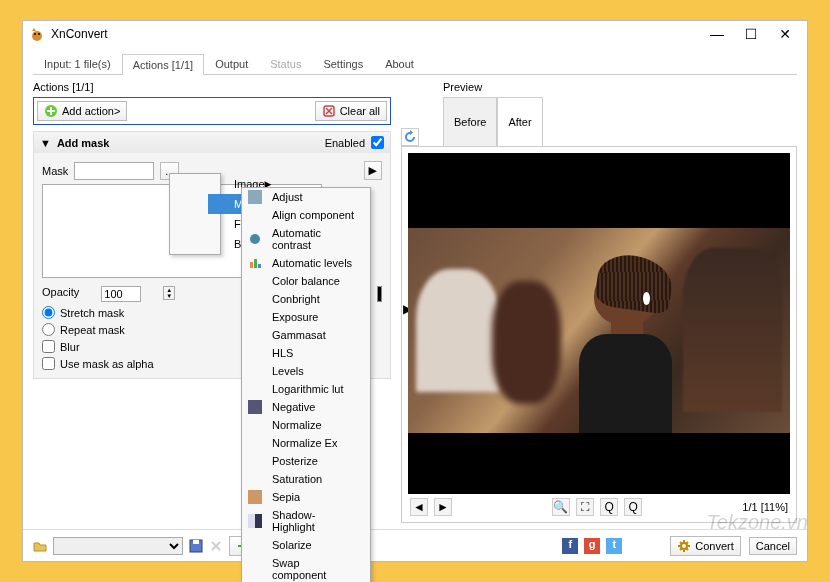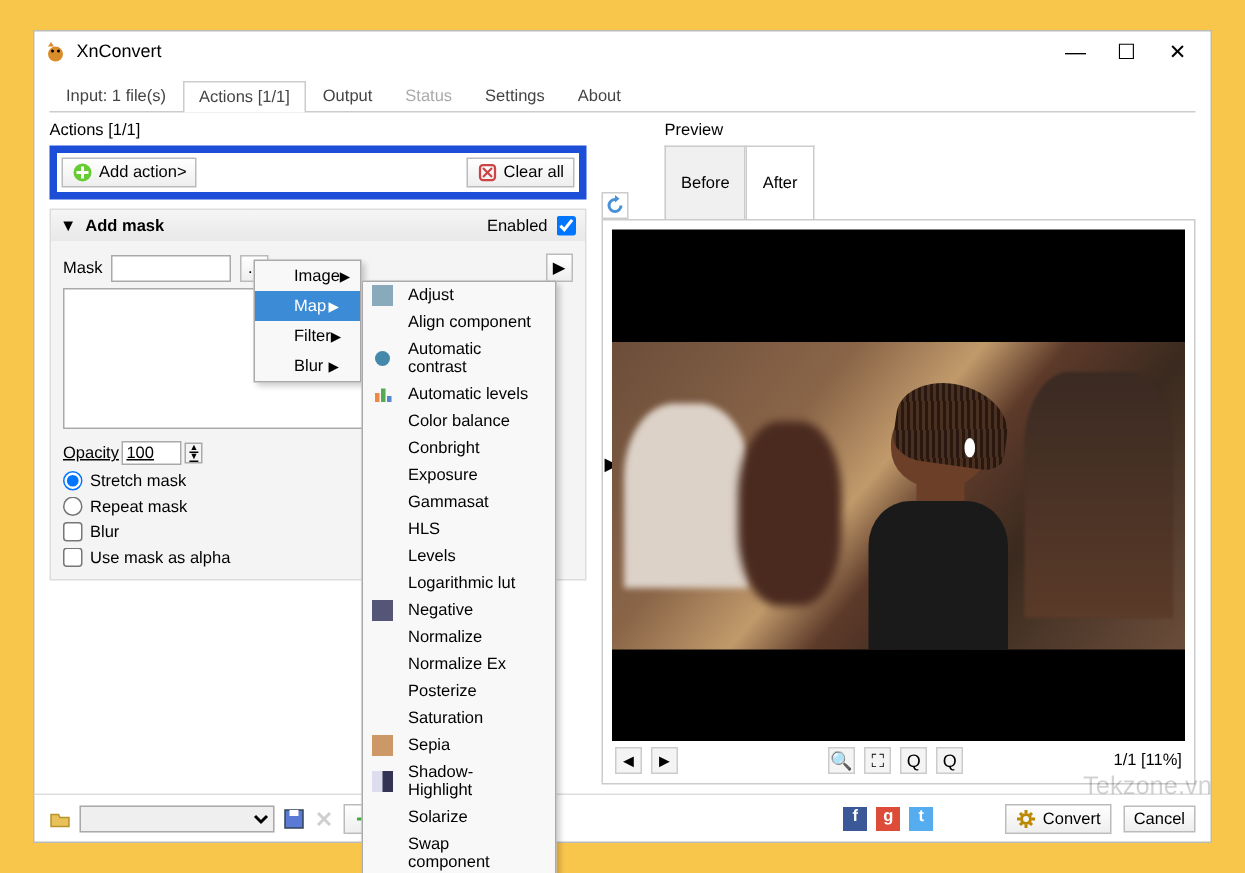--- a/index.html
+++ b/index.html
@@ -10,29 +10,29 @@
 .titlebar .title { flex: 1; font-size: 12px; }
 .win-controls { display: flex; gap: 14px; padding-right: 6px; }
 .win-controls div { width: 20px; height: 20px; display: flex; align-items: center; justify-content: center; font-size: 14px; }
 .main-tabs { display: flex; border-bottom: 1px solid #ccc; margin: 6px 10px 0 10px; }
 .main-tabs .tab { padding: 4px 10px; border: 1px solid transparent; border-bottom: none; color: #444; }
 .main-tabs .tab.active { border-color: #ccc; background: #fff; position: relative; top: 1px; }
 .main-tabs .tab.dis { color: #aaa; text-align: center; }
 .content { flex: 1; display: flex; padding: 6px 10px; gap: 10px; position: relative; }
 .left { width: 358px; display: flex; flex-direction: column; }
 .actions-label { font-size: 11px; margin-bottom: 4px; }
-.toolbar-row { display: flex; align-items: center; justify-content: space-between; border: 5px solid #1d4ed8; padding: 3px; }
+.toolbar-row { display: flex; align-items: center; justify-content: space-between; border: 1px solid #1d4ed8; padding: 3px; }
 .btn { display: inline-flex; align-items: center; gap: 4px; padding: 2px 6px; border: 1px solid #bbb; background: linear-gradient(#fff,#eee); font-size: 11px; cursor: pointer; }
 .action-item { margin-top: 6px; border: 1px solid #ddd; }
 .action-header { background: linear-gradient(#f5f5f5,#e8e8e8); padding: 4px 6px; display: flex; align-items: center; gap: 6px; font-weight: bold; }
 .action-body { padding: 8px; background: #f4f4f4; }
 .mask-row { display: flex; align-items: center; gap: 6px; margin-bottom: 4px; }
 .mask-row input[type=text] { width: 80px; border: 1px solid #aaa; padding: 2px; font-size: 11px; }
 .mask-preview { width: 280px; height: 94px; background: #fff; border: 1px solid #aaa; }
-.opacity-row { display: flex; align-items: center; gap: 2px; margin-top: 8px; text-decoration: underline; }
+.opacity-row { display: flex; align-items: flex-start; gap: 22px; margin-top: 8px; }
 .opacity-row input { width: 40px; border: 1px solid #aaa; padding: 1px 2px; font-size: 11px; }
 .spinner { display: inline-flex; flex-direction: column; font-size: 6px; line-height: 6px; border: 1px solid #aaa; }
 .spinner span { padding: 0 2px; cursor: pointer; }
 .color-swatch { width: 20px; height: 16px; background: #000; border: 1px solid #888; margin-left: 180px; }
 .radio-row, .check-row { display: flex; align-items: center; gap: 5px; margin-top: 4px; }
 .radio-row input, .check-row input { margin: 0; }
 .right { flex: 1; display: flex; flex-direction: column; }
 .preview-label { font-size: 11px; margin-bottom: 4px; }
 .preview-head { display: flex; align-items: flex-end; gap: 24px; }
 .refresh-icn { width: 18px; height: 18px; border: 1px solid #ccc; display:flex; align-items:center; justify-content:center; }
@@ -54,37 +54,37 @@
 .bg3 { position:absolute; left:22%; top:26%; width:18%; height:60%; background:#4a2a1f; border-radius:40%; filter:blur(3px); }
 .preview-controls { display: flex; align-items: center; justify-content: space-between; padding: 4px 2px 0 2px; }
 .nav-arrows { display: flex; gap: 6px; }
 .zoom-controls { display: flex; gap: 6px; align-items:center; }
 .ctrl-icn { width: 18px; height: 18px; border: 1px solid #ccc; background: #f4f4f4; display:flex; align-items:center; justify-content:center; font-size:12px; }
 .zoom-info { font-size: 11px; }
 .expand-arrow { position: absolute; left: 380px; top: 50%; font-size: 12px; }
 
 
 .menu { position: absolute; background: #f8f8f8; border: 1px solid #aaa; box-shadow: 2px 2px 4px rgba(0,0,0,0.2); z-index: 100; font-size: 11px; }
-.menu1 { left: 146px; top: 98px; width: 72px; }
+.menu1 { left: 146px; top: 98px; width: 52px; padding-left: 38px; }
 .menu2 { left: 218px; top: 112px; width: 130px; max-height: 400px; }
 .menu .mi { display: flex; align-items: center; justify-content: space-between; padding: 4px 14px 4px 26px; position:relative; }
 .menu .mi.sel { background: #3b8bd6; color: #fff; }
 .menu .mi .arrow { font-size: 9px; }
 .menu2 .mi { padding: 3px 14px 3px 30px; }
 .mi-icn { position:absolute; left:6px; width:14px; height:14px; }
 
 .bottombar { height: 32px; border-top: 1px solid #ddd; display: flex; align-items: center; padding: 0 10px; gap: 8px; }
 .bottombar .leftgrp { display: flex; align-items: center; gap: 6px; flex:1; }
 .bottombar select { width: 130px; border: 1px solid #aaa; padding: 1px; font-size:11px; }
 .social { display: flex; gap: 6px; margin-right: 40px; }
 .social div { width: 16px; height: 16px; }
 .fb { background:#3b5998; color:#fff; font-weight:bold; font-size:11px; text-align:center; }
 .gp { background:#dd4b39; color:#fff; font-weight:bold; font-size:11px; text-align:center; }
 .tw { background:#55acee; color:#fff; font-weight:bold; font-size:11px; text-align:center; }
-.watermark { position:absolute; right:22px; bottom:48px; color:rgba(0,0,0,0.18); font-size:17px; pointer-events:none; }
+.watermark { position:absolute; right:22px; bottom:48px; color:rgba(0,0,0,0.18); font-size:20px; font-style:italic; pointer-events:none; }
 .small-ic { display:inline-block; width:14px; height:14px; }
 svg { display:block; }
 </style>
 </head>
 <body>
 
 <div class="window">
 
   <div class="titlebar">
     <span class="icon">

